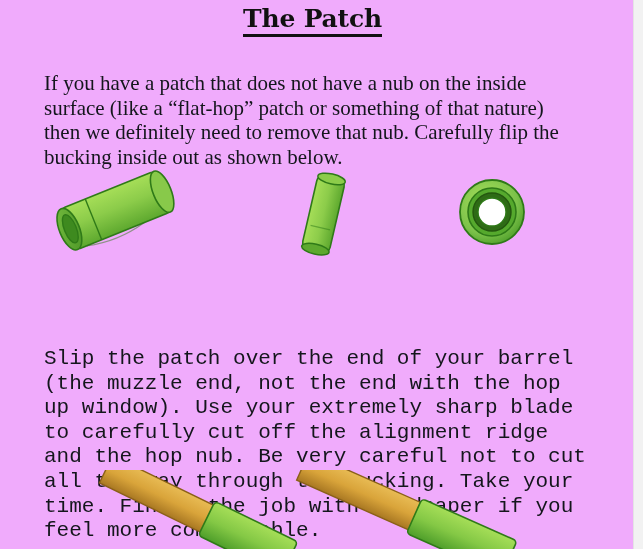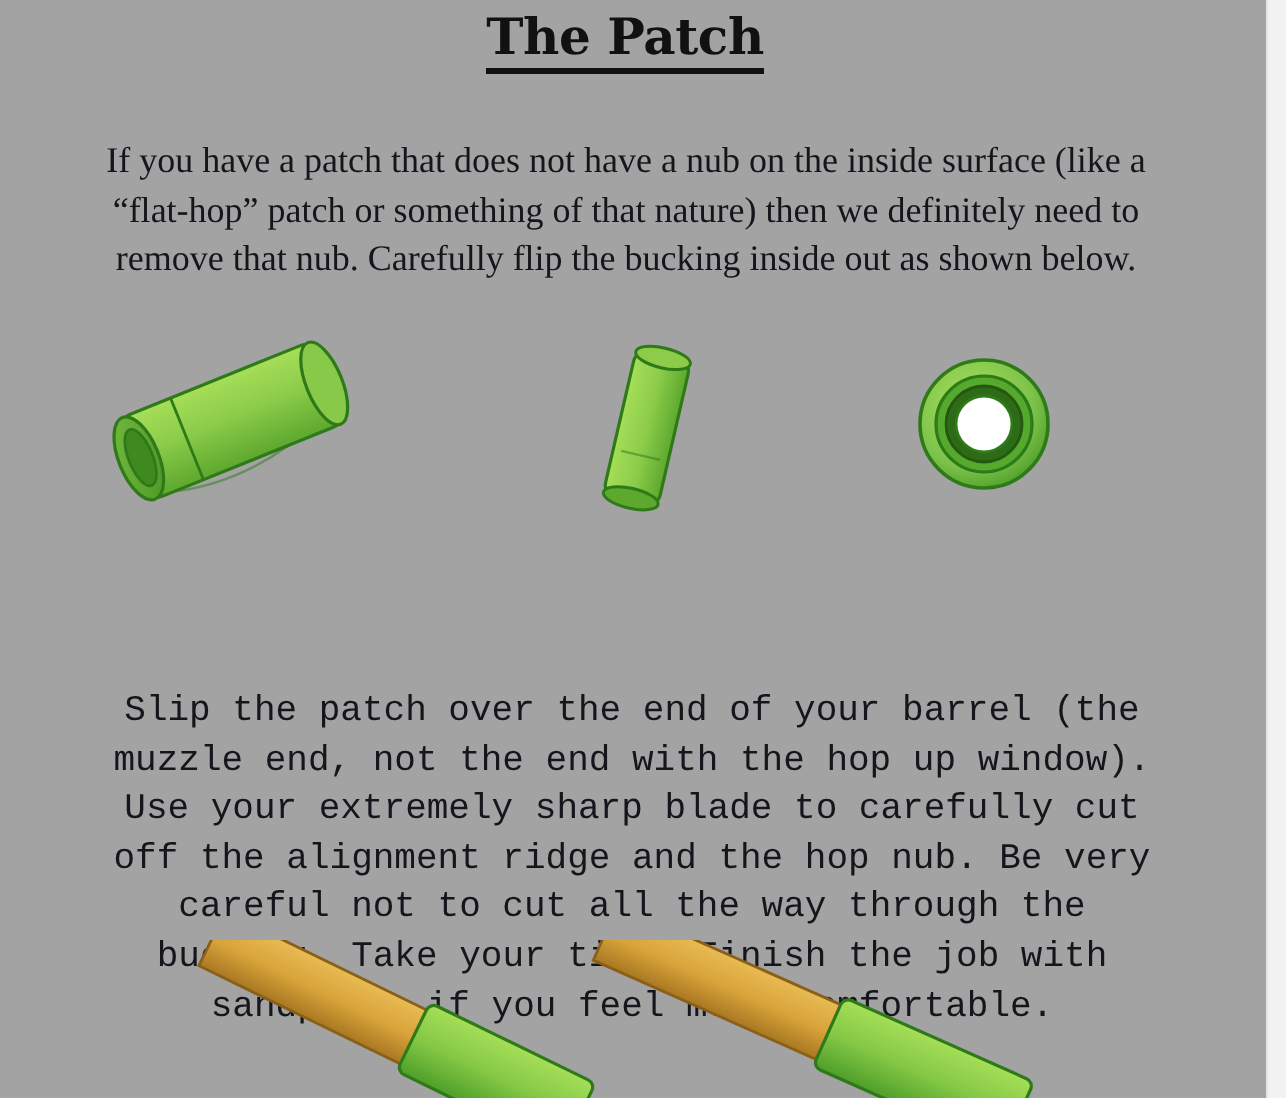--- a/index.html
+++ b/index.html
@@ -11,21 +11,21 @@
     height: 549px;
     background: #ffffff;
     font-family: "Liberation Serif", serif;
     overflow: hidden;
     position: relative;
   }
   .page {
     position: relative;
     width: 643px;
     height: 549px;
-    background: #a3a3a3;
+    background: #f0abfc;
     box-sizing: border-box;
   }
   .right-edge {
     position: absolute;
     top: 0;
     right: 0;
     width: 9px;
     height: 549px;
     background: #f2f2f2;
     border-left: 1px solid #e4e4e4;
@@ -51,24 +51,24 @@
   }
   #heading-nub {
     position: absolute;
     left: 0;
     top: 281px;
     width: 625px;
   }
   .para {
     position: absolute;
     font-family: "Liberation Serif", serif;
-    font-size: 18px;
+    font-size: 21px;
     line-height: 24.6px;
     color: #14161c;
-    text-align: center;
+    text-align: left;
   }
   #para-patch {
     left: 44px;
     top: 50px;
     width: 538px;
   }
   #para-nub {
     left: 44px;
     top: 326px;
     width: 544px;

